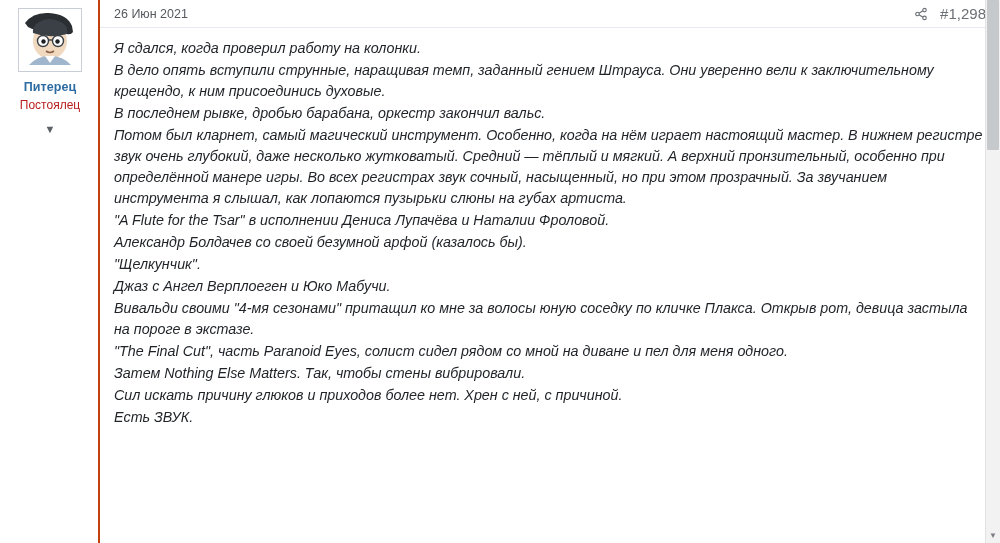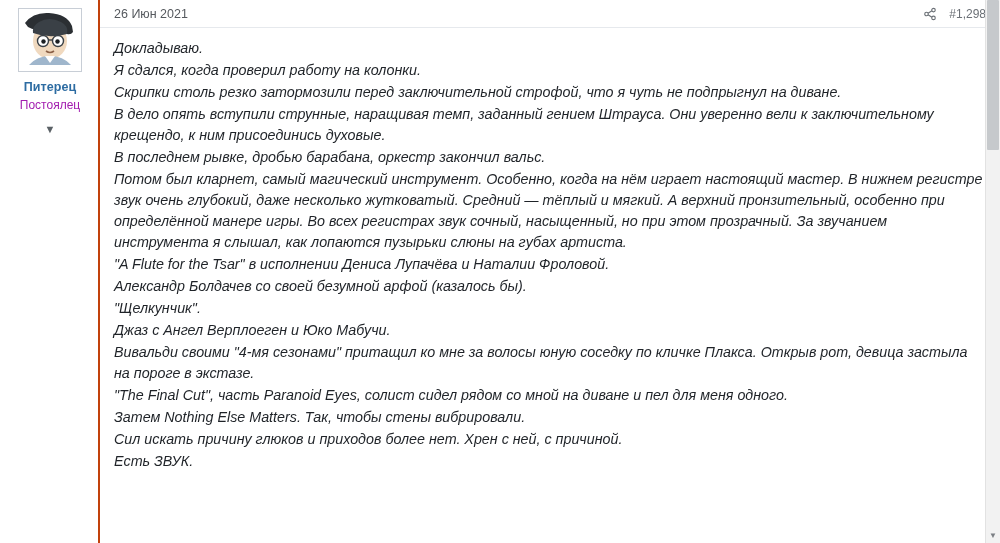--- a/index.html
+++ b/index.html
@@ -43,21 +43,21 @@
   .author-name {
     margin-top: 8px;
     font-size: 12.5px;
     color: #2d6ca2;
     font-weight: bold;
     letter-spacing: 0.1px;
   }
   .author-rank {
     margin-top: 4px;
     font-size: 12px;
-    color: #a21caf;
+    color: #b91c1c;
   }
   .author-chevron {
     margin-top: 12px;
     color: #5b6166;
     font-size: 11px;
     line-height: 1;
     cursor: pointer;
   }
   
   .content-col {
@@ -87,21 +87,21 @@
     gap: 12px;
   }
   .share-icon {
     display: inline-flex;
     align-items: center;
     color: #6b7076;
     cursor: pointer;
   }
   .post-number {
     color: #6b7076;
-    font-size: 12px;
+    font-size: 15px;
     cursor: pointer;
   }
   .post-body {
     padding: 10px 16px 0 14px;
     box-sizing: border-box;
     font-size: 14.3px;
     line-height: 21px;
     color: #1f2328;
   }
   .post-body p {
@@ -181,23 +181,21 @@
               <circle cx="12" cy="12.5" r="2"></circle>
               <path d="M5.8 7.1 L10.2 4.4"></path>
               <path d="M5.8 8.9 L10.2 11.6"></path>
             </svg>
           </span>
           <span class="post-number">#1,298</span>
         </span>
       </div>
 
       <div class="post-body">
-        <p>Докладываю.</p>
         <p>Я сдался, когда проверил работу на колонки.</p>
-        <p>Скрипки столь резко затормозили перед заключительной строфой, что я чуть не подпрыгнул на диване.</p>
         <p>В дело опять вступили струнные, наращивая темп, заданный гением Штрауса. Они уверенно вели к заключительному крещендо, к ним присоединись духовые.</p>
         <p>В последнем рывке, дробью барабана, оркестр закончил вальс.</p>
         <p>Потом был кларнет, самый магический инструмент. Особенно, когда на нём играет настоящий мастер. В нижнем регистре звук очень глубокий, даже несколько жутковатый. Средний — тёплый и мягкий. А верхний пронзительный, особенно при определённой манере игры. Во всех регистрах звук сочный, насыщенный, но при этом прозрачный. За звучанием инструмента я слышал, как лопаются пузырьки слюны на губах артиста.</p>
         <p>"A Flute for the Tsar" в исполнении Дениса Лупачёва и Наталии Фроловой.</p>
         <p>Александр Болдачев со своей безумной арфой (казалось бы).</p>
         <p>"Щелкунчик".</p>
         <p>Джаз с Ангел Верплоеген и Юко Мабучи.</p>
         <p>Вивальди своими "4-мя сезонами" притащил ко мне за волосы юную соседку по кличке Плакса. Открыв рот, девица застыла на пороге в экстазе.</p>
         <p>"The Final Cut", часть Paranoid Eyes, солист сидел рядом со мной на диване и пел для меня одного.</p>
         <p>Затем Nothing Else Matters. Так, чтобы стены вибрировали.</p>

